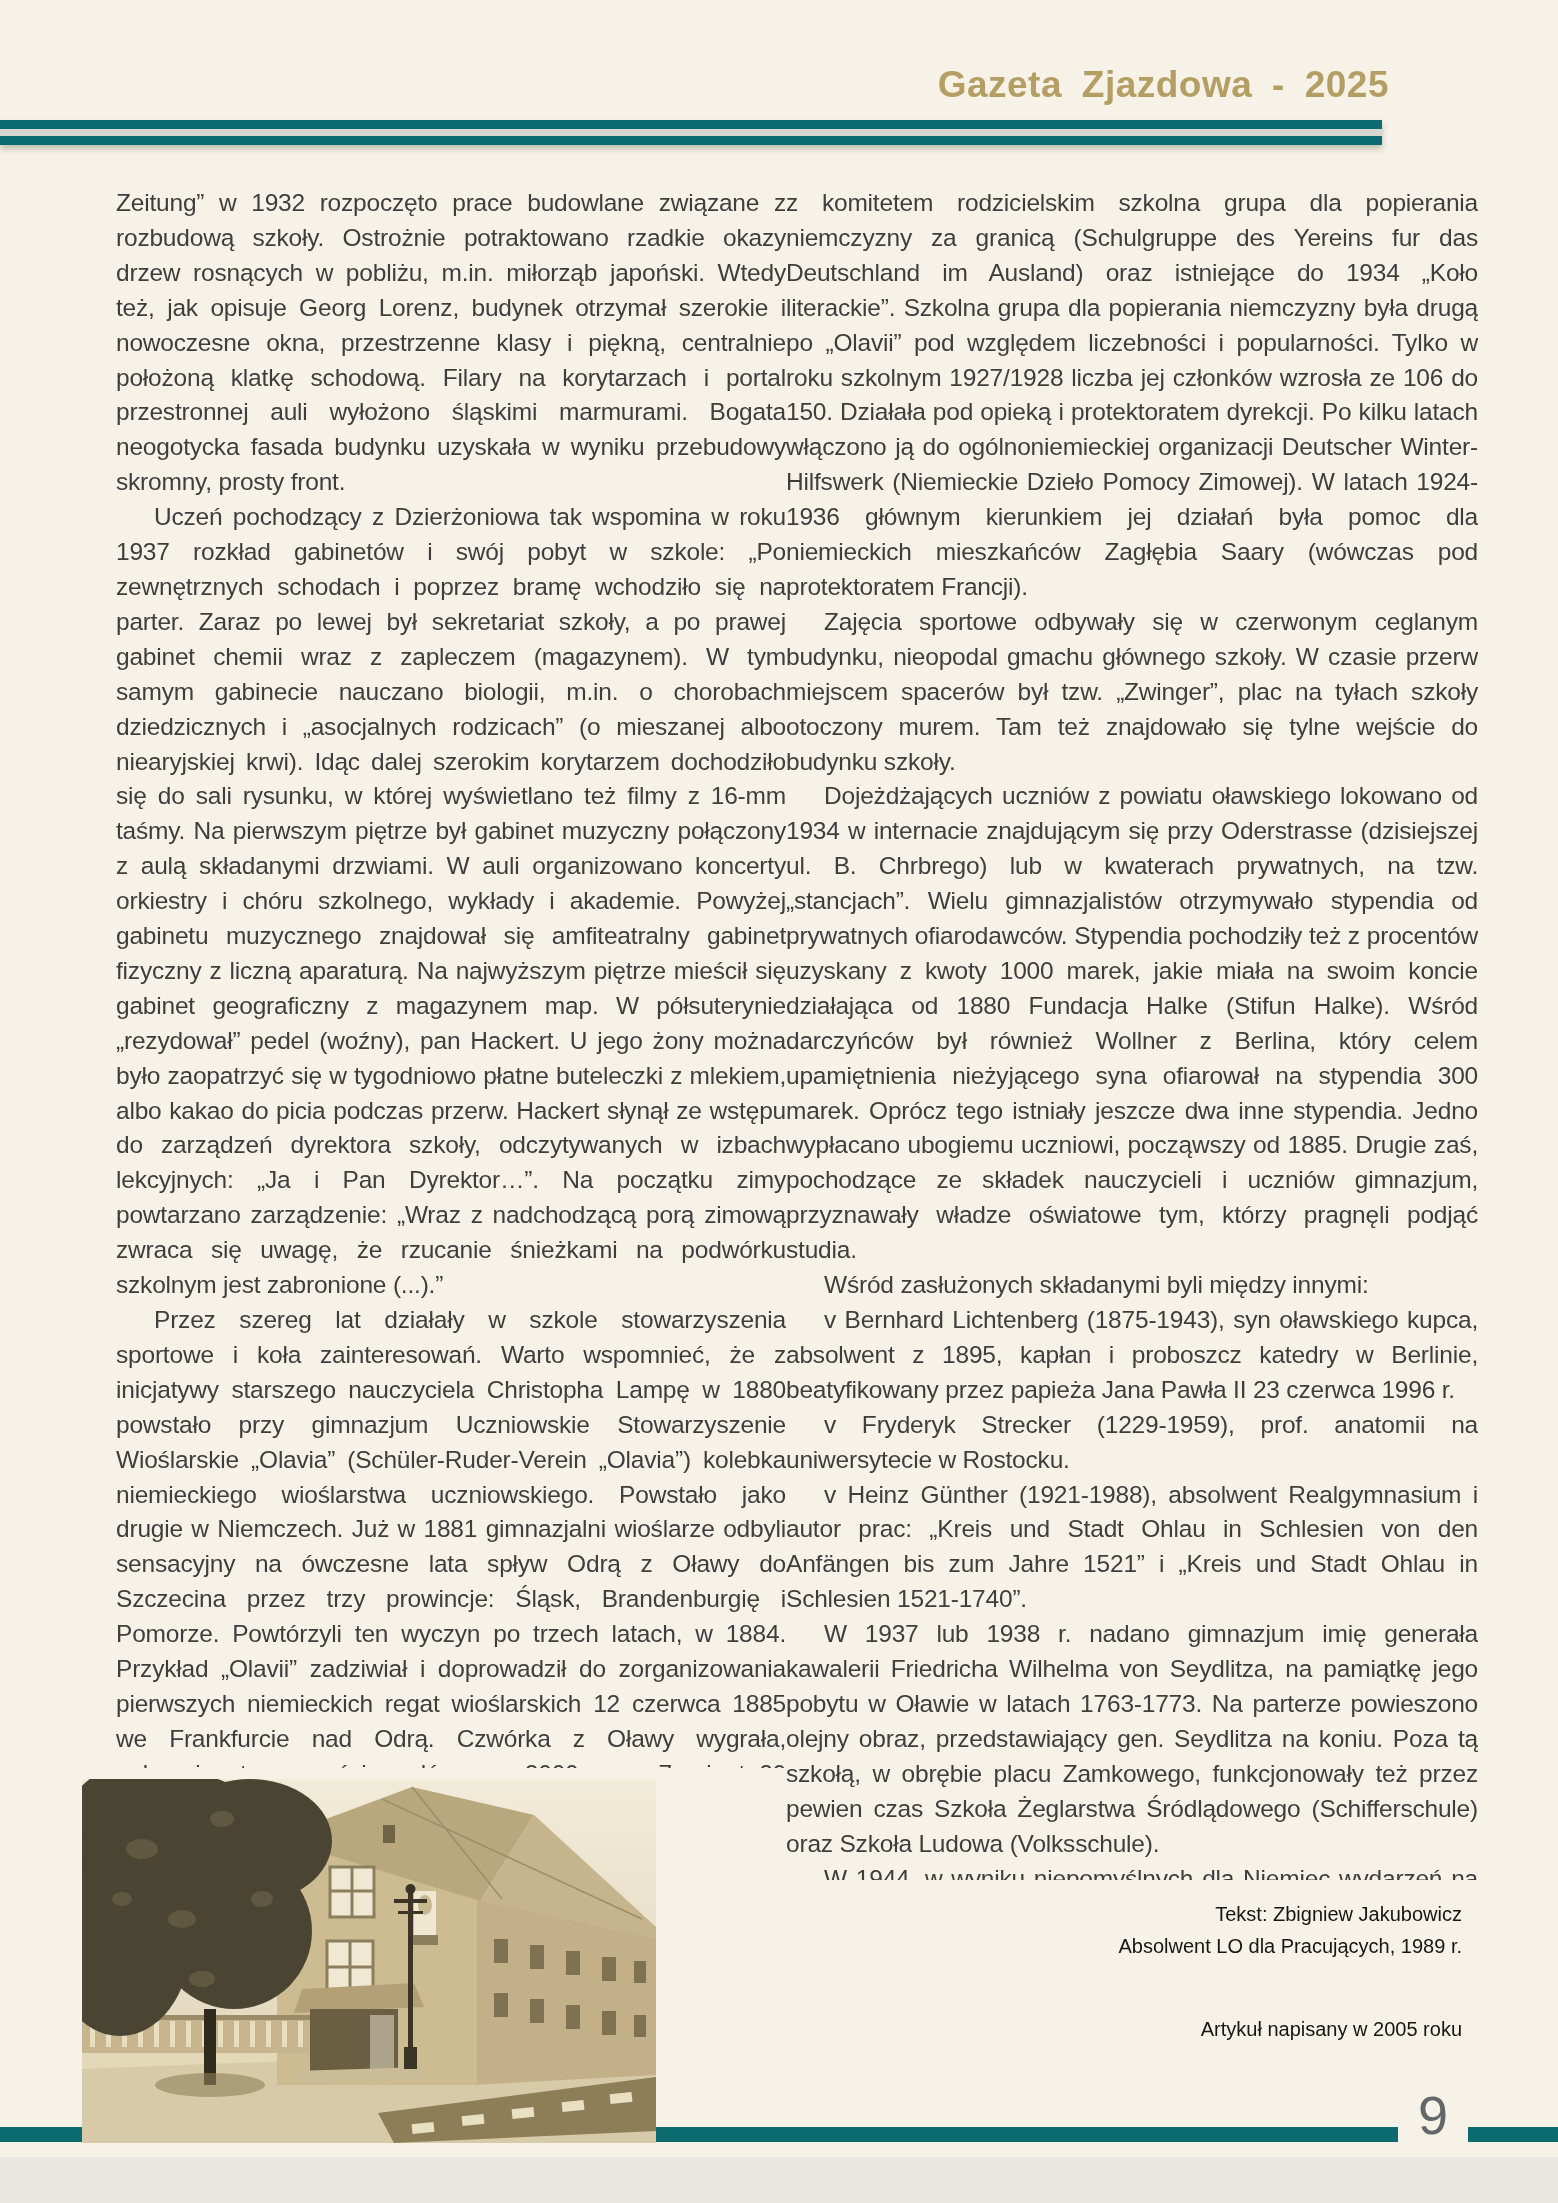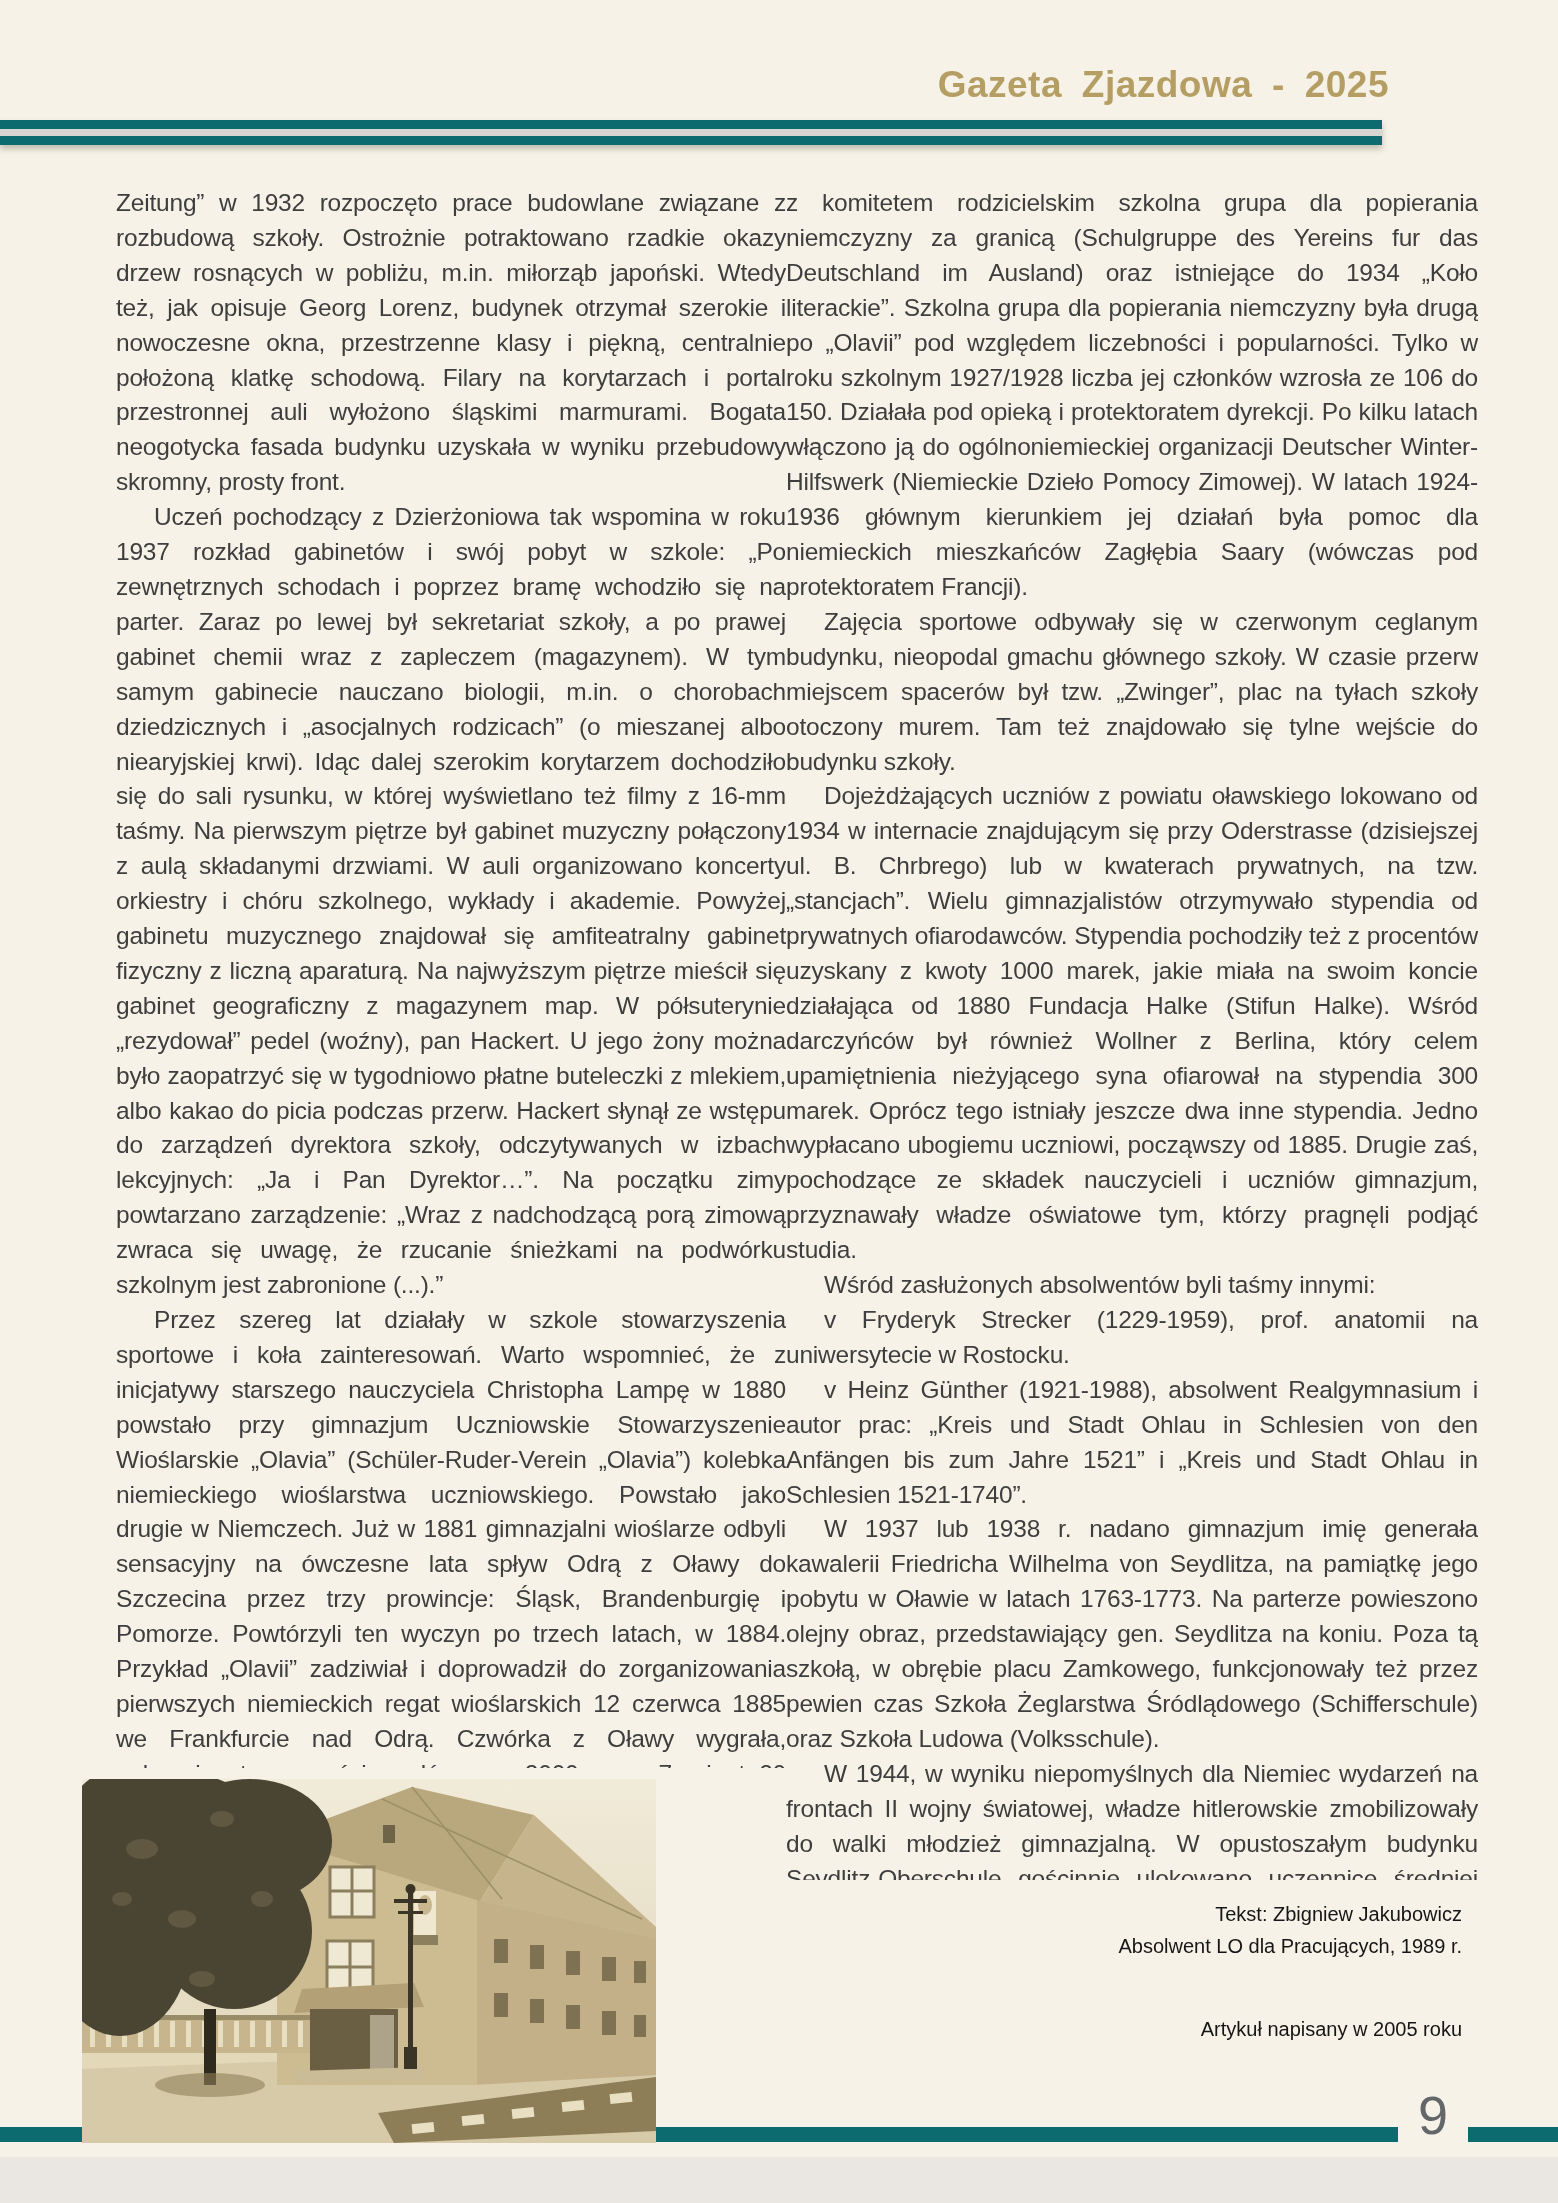--- a/index.html
+++ b/index.html
@@ -73,21 +73,22 @@
   <div class="col col-left">
     <p>Zeitung” w 1932 rozpoczęto prace budowlane związane z rozbudową szkoły. Ostrożnie potraktowano rzadkie okazy drzew rosnących w pobliżu, m.in. miłorząb japoński. Wtedy też, jak opisuje Georg Lorenz, budynek otrzymał szerokie i nowoczesne okna, przestrzenne klasy i piękną, centralnie położoną klatkę schodową. Filary na korytarzach i portal przestronnej auli wyłożono śląskimi marmurami. Bogata neogotycka fasada budynku uzyskała w wyniku przebudowy skromny, prosty front.</p>
     <p class="indent">Uczeń pochodzący z Dzierżoniowa tak wspomina w roku 1937 rozkład gabinetów i swój pobyt w szkole: „Po zewnętrznych schodach i poprzez bramę wchodziło się na parter. Zaraz po lewej był sekretariat szkoły, a po prawej gabinet chemii wraz z zapleczem (magazynem). W tym samym gabinecie nauczano biologii, m.in. o chorobach dziedzicznych i „asocjalnych rodzicach” (o mieszanej albo niearyjskiej krwi). Idąc dalej szerokim korytarzem dochodziło się do sali rysunku, w której wyświetlano też filmy z 16-mm taśmy. Na pierwszym piętrze był gabinet muzyczny połączony z aulą składanymi drzwiami. W auli organizowano koncerty orkiestry i chóru szkolnego, wykłady i akademie. Powyżej gabinetu muzycznego znajdował się amfiteatralny gabinet fizyczny z liczną aparaturą. Na najwyższym piętrze mieścił się gabinet geograficzny z magazynem map. W półsuterynie „rezydował” pedel (woźny), pan Hackert. U jego żony można było zaopatrzyć się w tygodniowo płatne buteleczki z mlekiem, albo kakao do picia podczas przerw. Hackert słynął ze wstępu do zarządzeń dyrektora szkoły, odczytywanych w izbach lekcyjnych: „Ja i Pan Dyrektor…”. Na początku zimy powtarzano zarządzenie: „Wraz z nadchodzącą porą zimową zwraca się uwagę, że rzucanie śnieżkami na podwórku szkolnym jest zabronione (...).”</p>
     <p class="indent">Przez szereg lat działały w szkole stowarzyszenia sportowe i koła zainteresowań. Warto wspomnieć, że z inicjatywy starszego nauczyciela Christopha Lampę w 1880 powstało przy gimnazjum Uczniowskie Stowarzyszenie Wioślarskie „Olavia” (Schüler-Ruder-Verein „Olavia”) kolebka niemieckiego wioślarstwa uczniowskiego. Powstało jako drugie w Niemczech. Już w 1881 gimnazjalni wioślarze odbyli sensacyjny na ówczesne lata spływ Odrą z Oławy do Szczecina przez trzy prowincje: Śląsk, Brandenburgię i Pomorze. Powtórzyli ten wyczyn po trzech latach, w 1884. Przykład „Olavii” zadziwiał i doprowadził do zorganizowania pierwszych niemieckich regat wioślarskich 12 czerwca 1885 we Frankfurcie nad Odrą. Czwórka z Oławy wygrała, pokonując trasę wyścigu głównego 2000 m w 7 minut 20 sekund, wyprzedzając łódź z klubu „Friton” Frankfurt nad Odrą o 20 długości łodzi. Co ciekawe, ster oławskiej łodzi o nazwie „Orion” dzierżył nie kto inny, jak sam Christoph Lampe. Po jego śmierci w 1887 „Olavię” ożywił po dwudziestu latach, w 1907, starszy nauczyciel Feliks Eckert. Ostatnie regaty z udziałem dwóch klubów oławskich – „Olavii” i powstałego w 1919 „Neptuna” – odbyły się we Wrocławiu w roku 1943. Podczas działań wojennych w 1945 budynek klubu „Olavia” został zniszczony wraz ze znajdującymi się tam łodziami. Poza „Olavią” w szkole działały też grupy strzeleckie chłopców i dziewcząt, współpracująca</p>
   </div>
 
   <div class="col col-right">
     <p>z komitetem rodzicielskim szkolna grupa dla popierania niemczyzny za granicą (Schulgruppe des Yereins fur das Deutschland im Ausland) oraz istniejące do 1934 „Koło literackie”. Szkolna grupa dla popierania niemczyzny była drugą po „Olavii” pod względem liczebności i popularności. Tylko w roku szkolnym 1927/1928 liczba jej członków wzrosła ze 106 do 150. Działała pod opieką i protektoratem dyrekcji. Po kilku latach włączono ją do ogólnoniemieckiej organizacji Deutscher Winter-Hilfswerk (Niemieckie Dzieło Pomocy Zimowej). W latach 1924-1936 głównym kierunkiem jej działań była pomoc dla niemieckich mieszkańców Zagłębia Saary (wówczas pod protektoratem Francji).</p>
     <p class="indent">Zajęcia sportowe odbywały się w czerwonym ceglanym budynku, nieopodal gmachu głównego szkoły. W czasie przerw miejscem spacerów był tzw. „Zwinger”, plac na tyłach szkoły otoczony murem. Tam też znajdowało się tylne wejście do budynku szkoły.</p>
     <p class="indent">Dojeżdżających uczniów z powiatu oławskiego lokowano od 1934 w internacie znajdującym się przy Oderstrasse (dzisiejszej ul. B. Chrbrego) lub w kwaterach prywatnych, na tzw. „stancjach”. Wielu gimnazjalistów otrzymywało stypendia od prywatnych ofiarodawców. Stypendia pochodziły też z procentów uzyskany z kwoty 1000 marek, jakie miała na swoim koncie działająca od 1880 Fundacja Halke (Stifun Halke). Wśród darczyńców był również Wollner z Berlina, który celem upamiętnienia nieżyjącego syna ofiarował na stypendia 300 marek. Oprócz tego istniały jeszcze dwa inne stypendia. Jedno wypłacano ubogiemu uczniowi, począwszy od 1885. Drugie zaś, pochodzące ze składek nauczycieli i uczniów gimnazjum, przyznawały władze oświatowe tym, którzy pragnęli podjąć studia.</p>
-    <p class="indent">Wśród zasłużonych absolwentów byli taśmy innymi:</p>
+    <p class="indent">Wśród zasłużonych składanymi byli między innymi:</p>
+    <p class="indent">v Bernhard Lichtenberg (1875-1943), syn oławskiego kupca, absolwent z 1895, kapłan i proboszcz katedry w Berlinie, beatyfikowany przez papieża Jana Pawła II 23 czerwca 1996 r.</p>
     <p class="indent">v Fryderyk Strecker (1229-1959), prof. anatomii na uniwersytecie w Rostocku.</p>
     <p class="indent">v Heinz Günther (1921-1988), absolwent Realgymnasium i autor prac: „Kreis und Stadt Ohlau in Schlesien von den Anfängen bis zum Jahre 1521” i „Kreis und Stadt Ohlau in Schlesien 1521-1740”.</p>
     <p class="indent">W 1937 lub 1938 r. nadano gimnazjum imię generała kawalerii Friedricha Wilhelma von Seydlitza, na pamiątkę jego pobytu w Oławie w latach 1763-1773. Na parterze powieszono olejny obraz, przedstawiający gen. Seydlitza na koniu. Poza tą szkołą, w obrębie placu Zamkowego, funkcjonowały też przez pewien czas Szkoła Żeglarstwa Śródlądowego (Schifferschule) oraz Szkoła Ludowa (Volksschule).</p>
     <p class="indent">W 1944, w wyniku niepomyślnych dla Niemiec wydarzeń na frontach II wojny światowej, władze hitlerowskie zmobilizowały do walki młodzież gimnazjalną. W opustoszałym budynku Seydlitz-Oberschule gościnnie ulokowano uczennice średniej szkoły dla dziewcząt, kontynuującej tradycje Dorothe-enschule (obecnie SP nr I im. B.Chrobrego). Ostatnią lekcję w tej szkole przeprowadziła Lucie Schmidt 20 stycznia 1945 r. Pozamykała gabinety i budynek szkoły, po czym wyjechała z kluczami w głąb Niemiec.</p>
 
   </div>
 
   <div class="credits">
     <div class="block">
       <div>Tekst: Zbigniew Jakubowicz</div>

